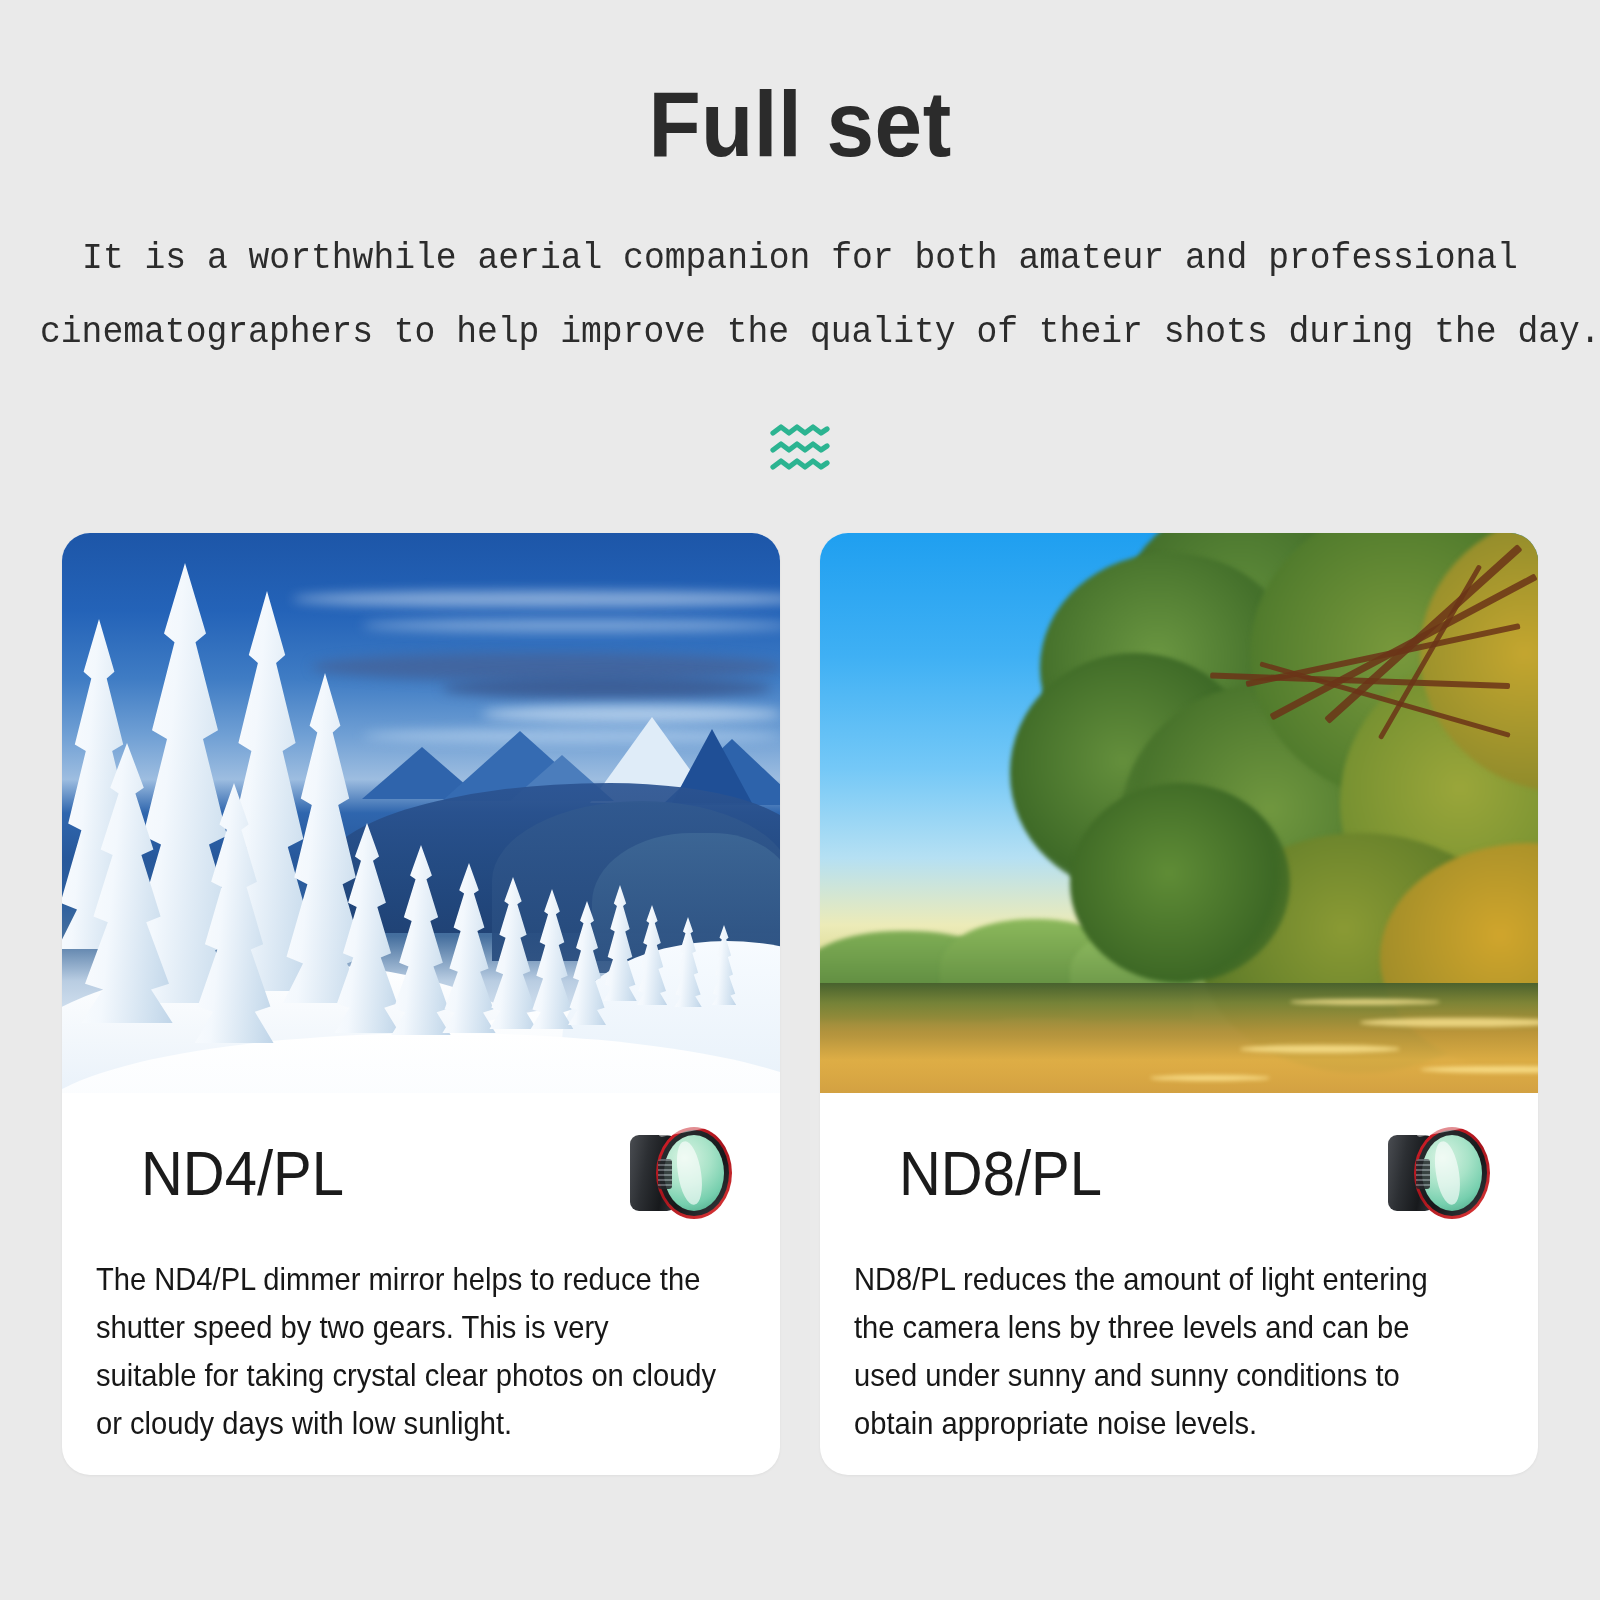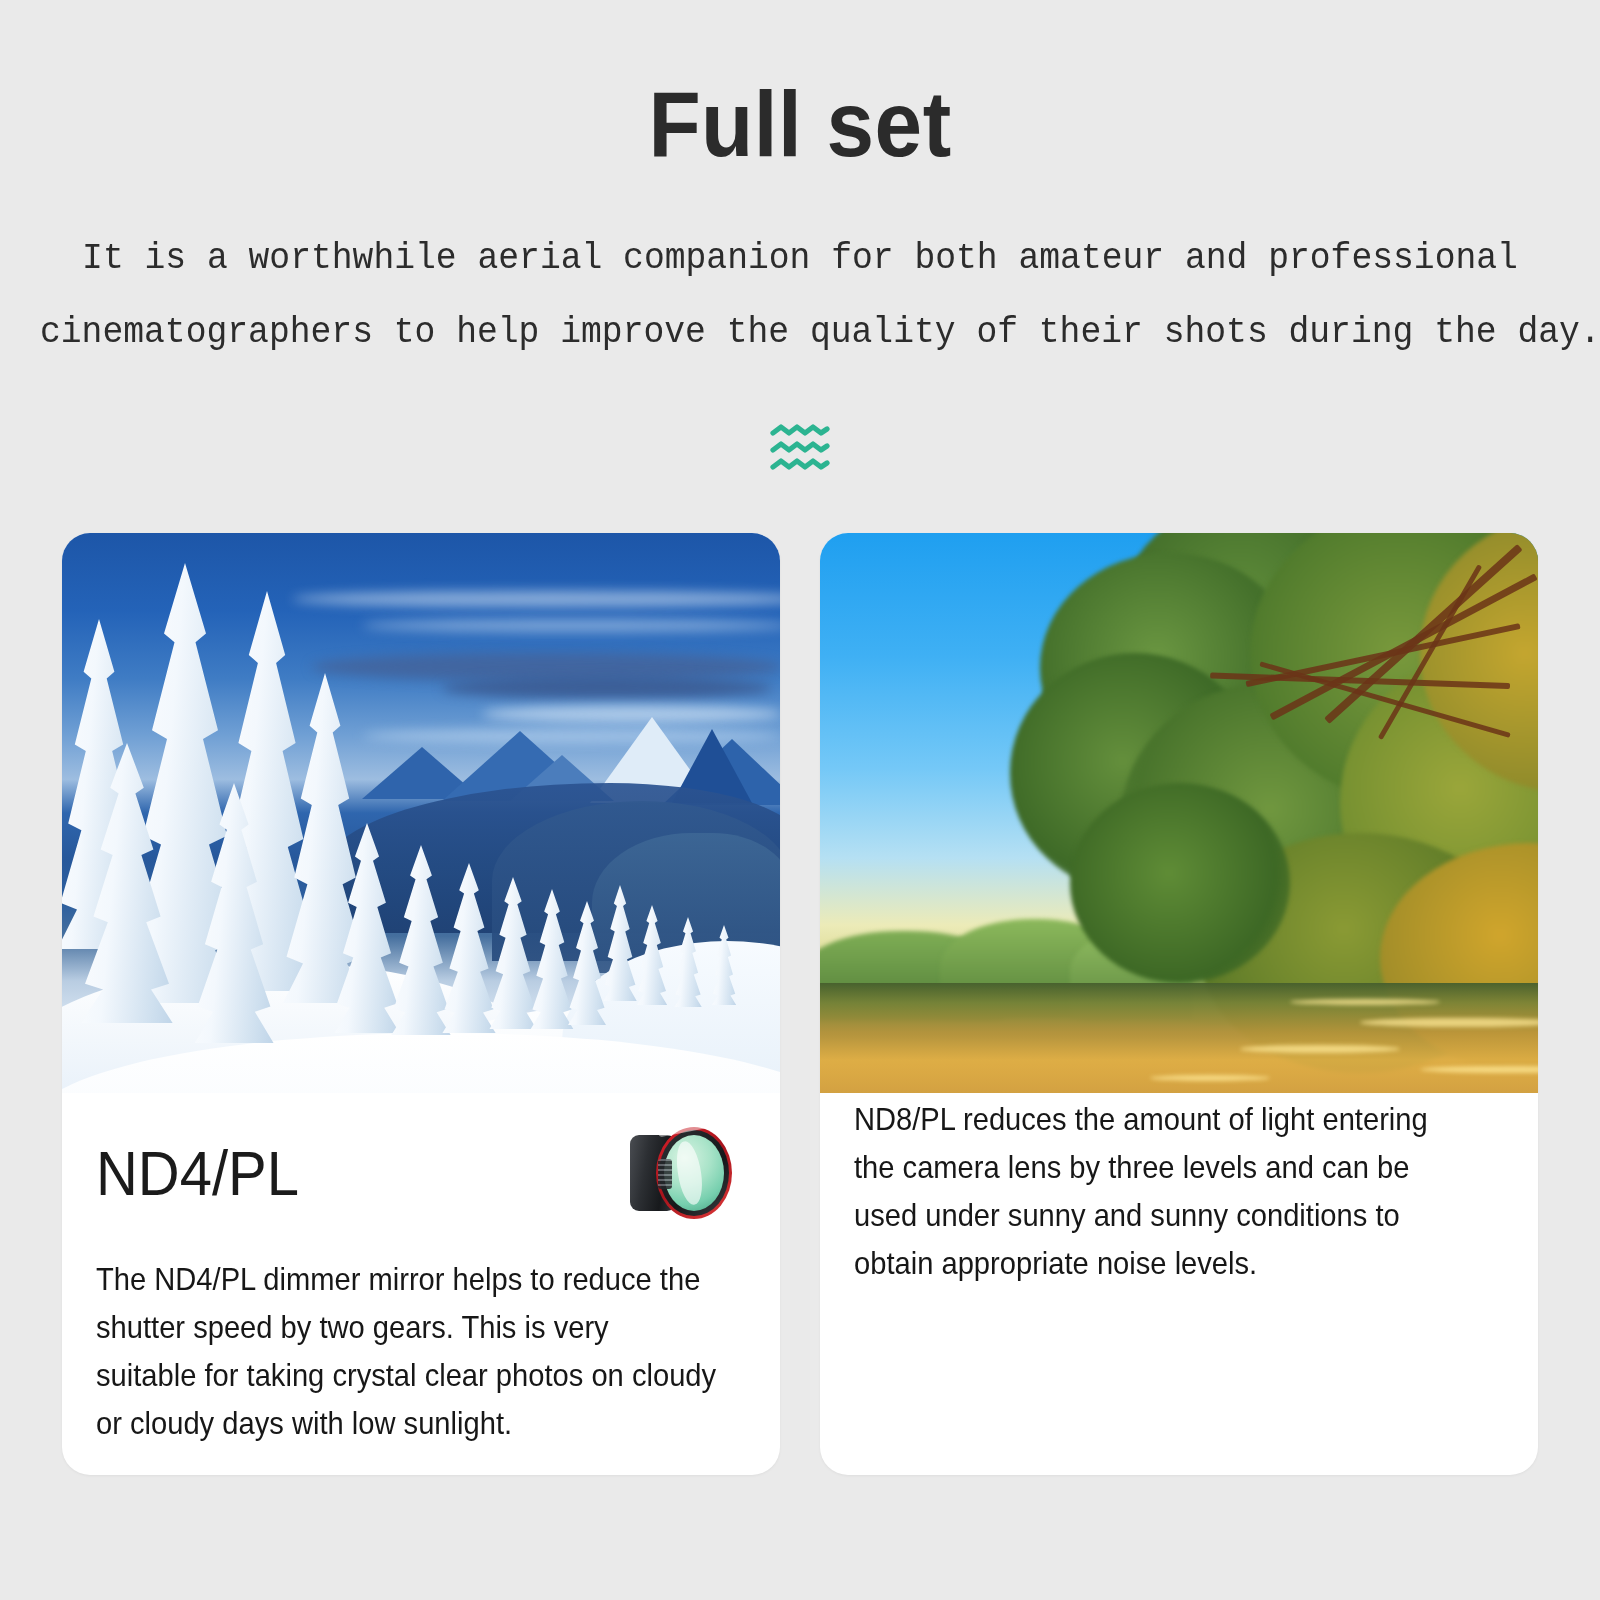--- a/index.html
+++ b/index.html
@@ -200,20 +200,21 @@
   .card-body {
     flex: 1 1 auto;
     padding: 0 34px;
     position: relative;
   }
   .card-head {
     display: flex;
     align-items: center;
     justify-content: space-between;
     height: 160px;
+    margin-left: 45px;
   }
   .card-title {
     font-size: 63px;
     font-weight: 400;
     color: #1b1b1b;
     letter-spacing: 0px;
     transform: scaleX(0.92);
     transform-origin: left center;
     white-space: nowrap;
   }
@@ -412,17 +413,28 @@
 
       <div class="water"></div>
       <div class="water-glint" style="left:420px;bottom:40px;width:160px;height:8px;"></div>
       <div class="water-glint" style="left:540px;bottom:66px;width:200px;height:9px;"></div>
       <div class="water-glint" style="left:600px;bottom:20px;width:180px;height:7px;"></div>
       <div class="water-glint" style="left:330px;bottom:12px;width:120px;height:6px;"></div>
       <div class="water-glint" style="left:470px;bottom:88px;width:150px;height:6px;"></div>
     </div>
 
     <div class="card-body">
+      <div class="card-head">
+        <div class="card-title">ND8/PL</div>
+        <div class="filter-icon">
+          <div class="body"></div>
+          <div class="ring-red"></div>
+          <div class="ring-dark"></div>
+          <div class="glass"></div>
+          <div class="body-ridges"></div>
+          <div class="top-label"></div>
+        </div>
+      </div>
       <div class="card-text">ND8/PL reduces the amount of light entering the camera lens by three levels and can be used under sunny and sunny conditions to obtain appropriate noise levels.</div>
     </div>
   </div>
 
 </div>
 
 </body></html>

